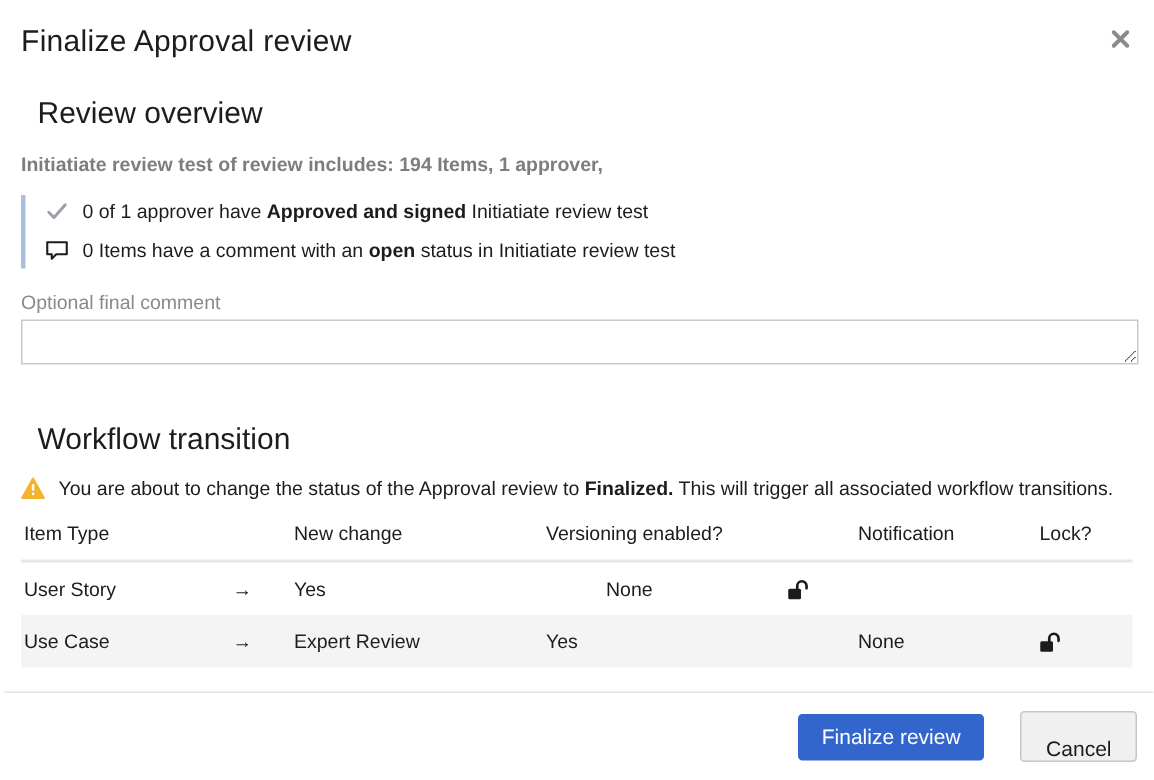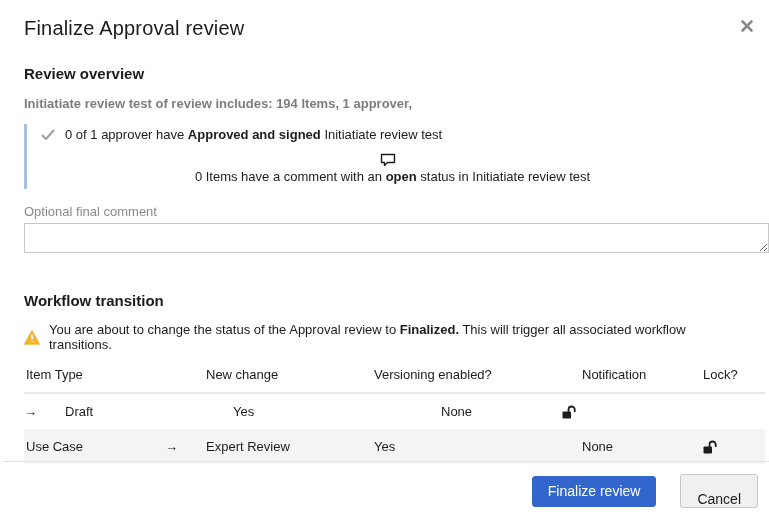--- a/index.html
+++ b/index.html
@@ -1,30 +1,30 @@
 <!DOCTYPE html>
 <html><head>
 <meta charset="utf-8">
 <style>
   * { margin:0; padding:0; box-sizing:border-box; }
   html,body { width:769px; height:520px; background:#ffffff; overflow:hidden;
               font-family:"Liberation Sans", sans-serif; color:#1c1c1c; }
   .dialog { position:relative; width:769px; height:520px; background:#fff; }
-  .content { padding:0 24px; }
+  .content { padding:0 14px; }
 
   .dialog-title { font-size:20px; font-weight:400; padding-top:17px; letter-spacing:.2px; }
   .close-btn { position:absolute; top:17px; right:13px; width:18px; height:18px; cursor:pointer; }
 
-  .section-heading { font-size:15px; font-weight:700; }
+  .section-heading { font-size:20px; font-weight:400;margin-left:11px; }
   .heading-overview { margin-top:25px; }
   .summary-line { margin-top:14px; font-size:13px; font-weight:700; color:#7d7d7d; }
 
   .quote-block { margin-top:13px; border-left:3px solid #a9bfe0; padding:2px 0 4px 13px; }
   .status-line { display:flex; align-items:center; font-size:13px; line-height:17px; }
-  .status-line + .status-line { margin-top:9px;flex-direction:column; }
+  .status-line + .status-line { margin-top:9px; }
   .status-line .icon { width:16px; height:16px; margin-right:9px; flex:0 0 auto; }
   .b { font-weight:700; }
 
   .comment-label { margin-top:15px; font-size:13px; color:#8a8a8a; }
   .comment-box { display:block; margin-top:4px; width:745px; height:30px; border:1px solid #c9c9c9;
                  resize:both; font-family:"Liberation Sans", sans-serif; font-size:13px; padding:4px 6px; }
 
   .heading-workflow { margin-top:39px; }
   .warning-line { margin-top:13px; display:flex; align-items:center; font-size:13px; }
   .warning-line .icon { width:16px; height:15px; margin-right:9px; flex:0 0 auto; }
@@ -113,22 +113,22 @@
       <div class="t-row t-head">
         <div class="col-item">Item Type</div>
         <div class="col-arrow"></div>
         <div class="col-status">New change</div>
         <div class="col-versioning">Versioning enabled?</div>
         <div class="col-notif">Notification</div>
         <div class="col-lock">Lock?</div>
       </div>
 
       <div class="t-row t-body-row">
+        <div class="col-item">User Story</div>
         <div class="col-arrow">→</div>
-        <div class="col-status">Draft</div>
         <div class="col-versioning">Yes</div>
         <div class="col-notif">None</div>
         <div class="col-lock">
           <svg class="lock-icon" viewBox="0 0 15 16">
             <rect x="0.5" y="7.5" width="8.5" height="7" rx="1" fill="#1c1c1c"></rect>
             <path d="M6.5 7.5 V5.6 A3.1 3.1 0 0 1 12.7 5.6 V7.2" fill="none" stroke="#1c1c1c" stroke-width="1.8" stroke-linecap="round"></path>
           </svg>
         </div>
       </div>
 

